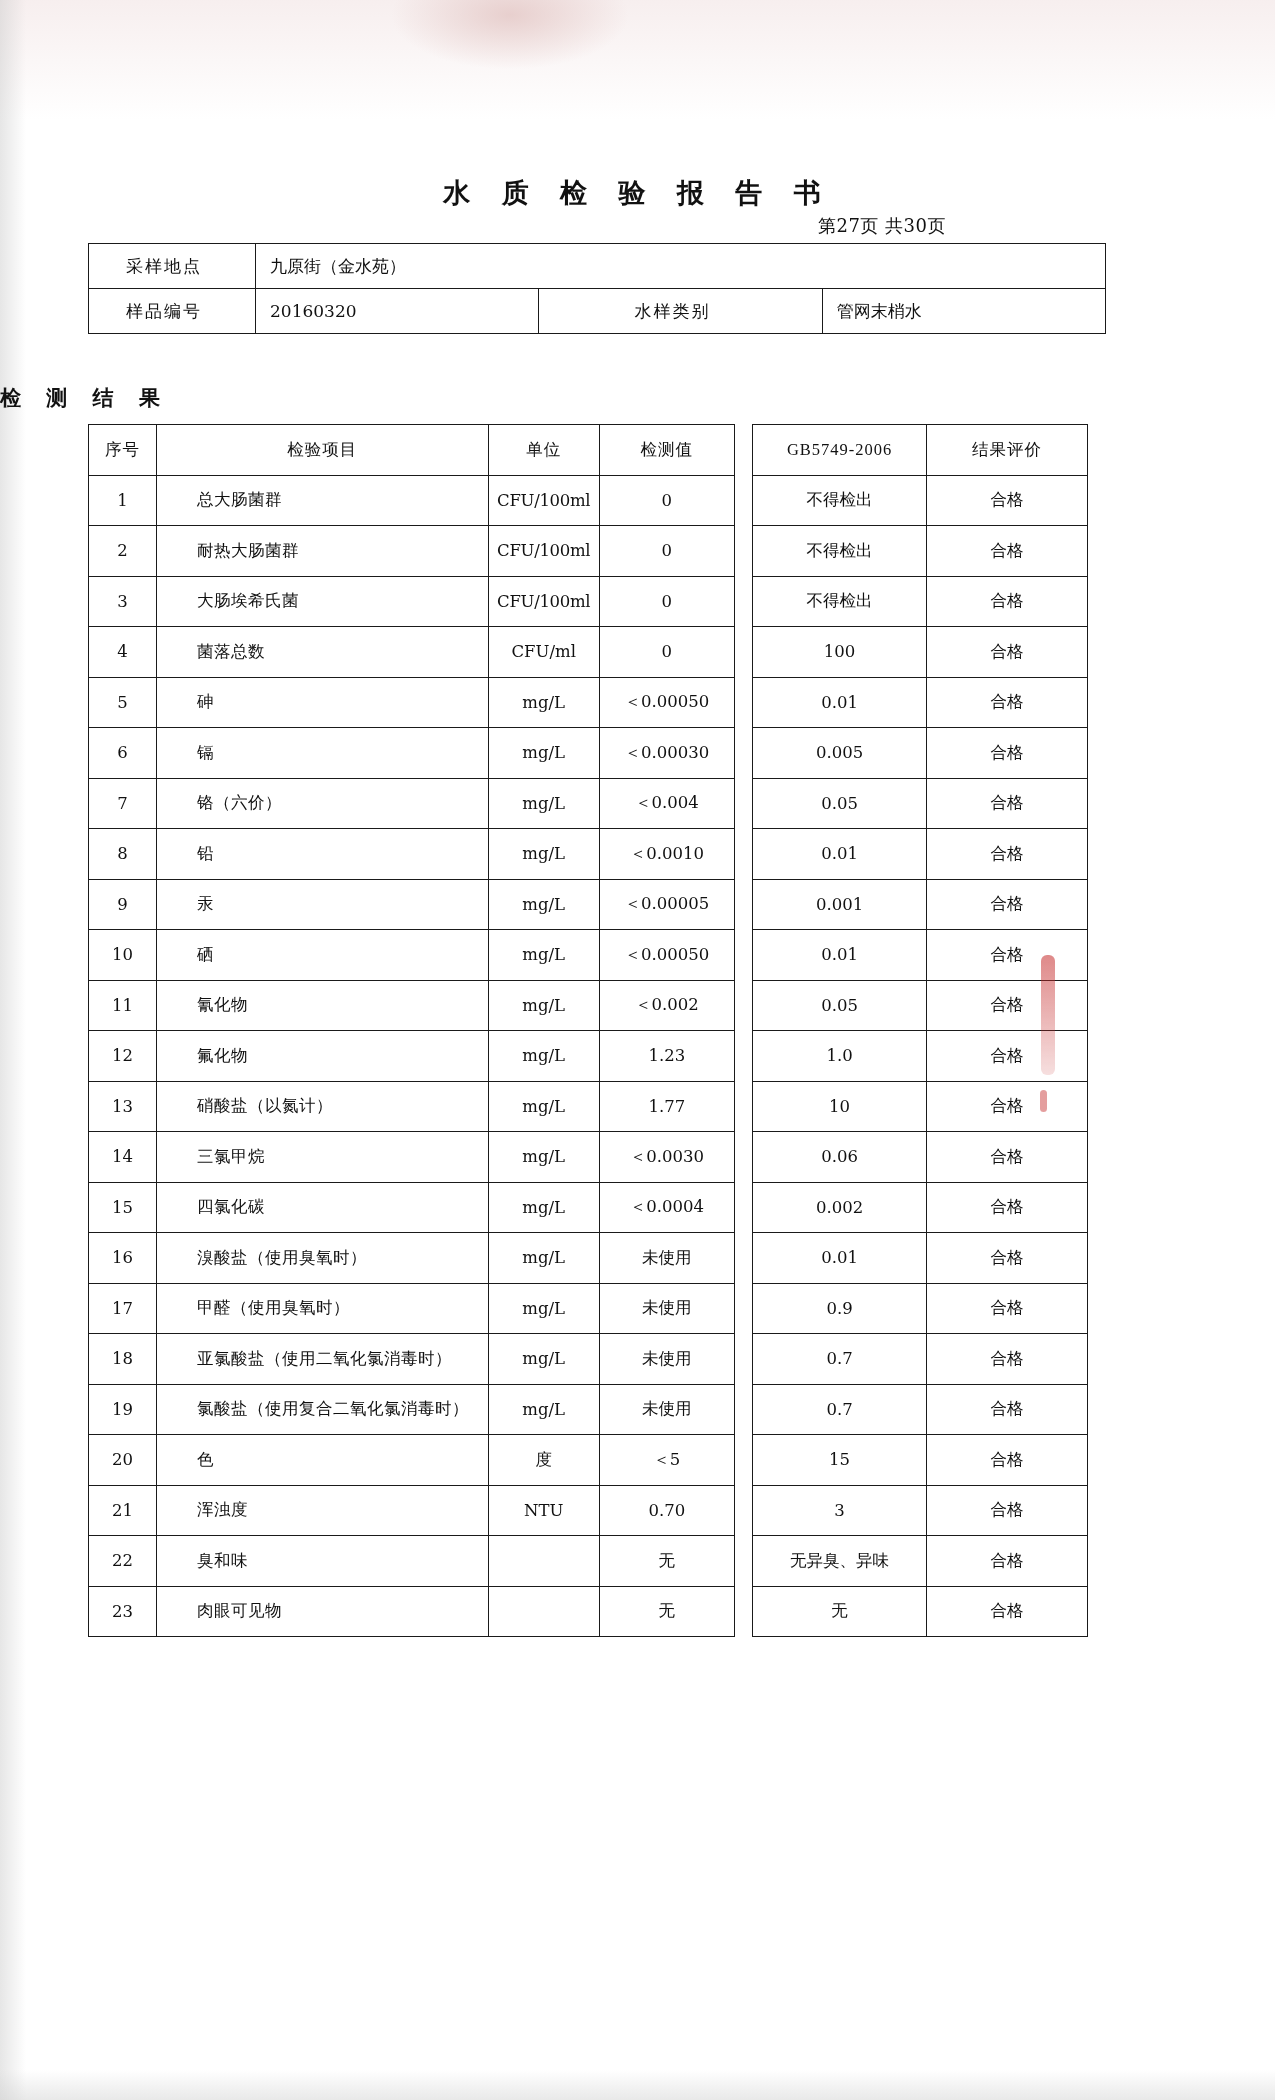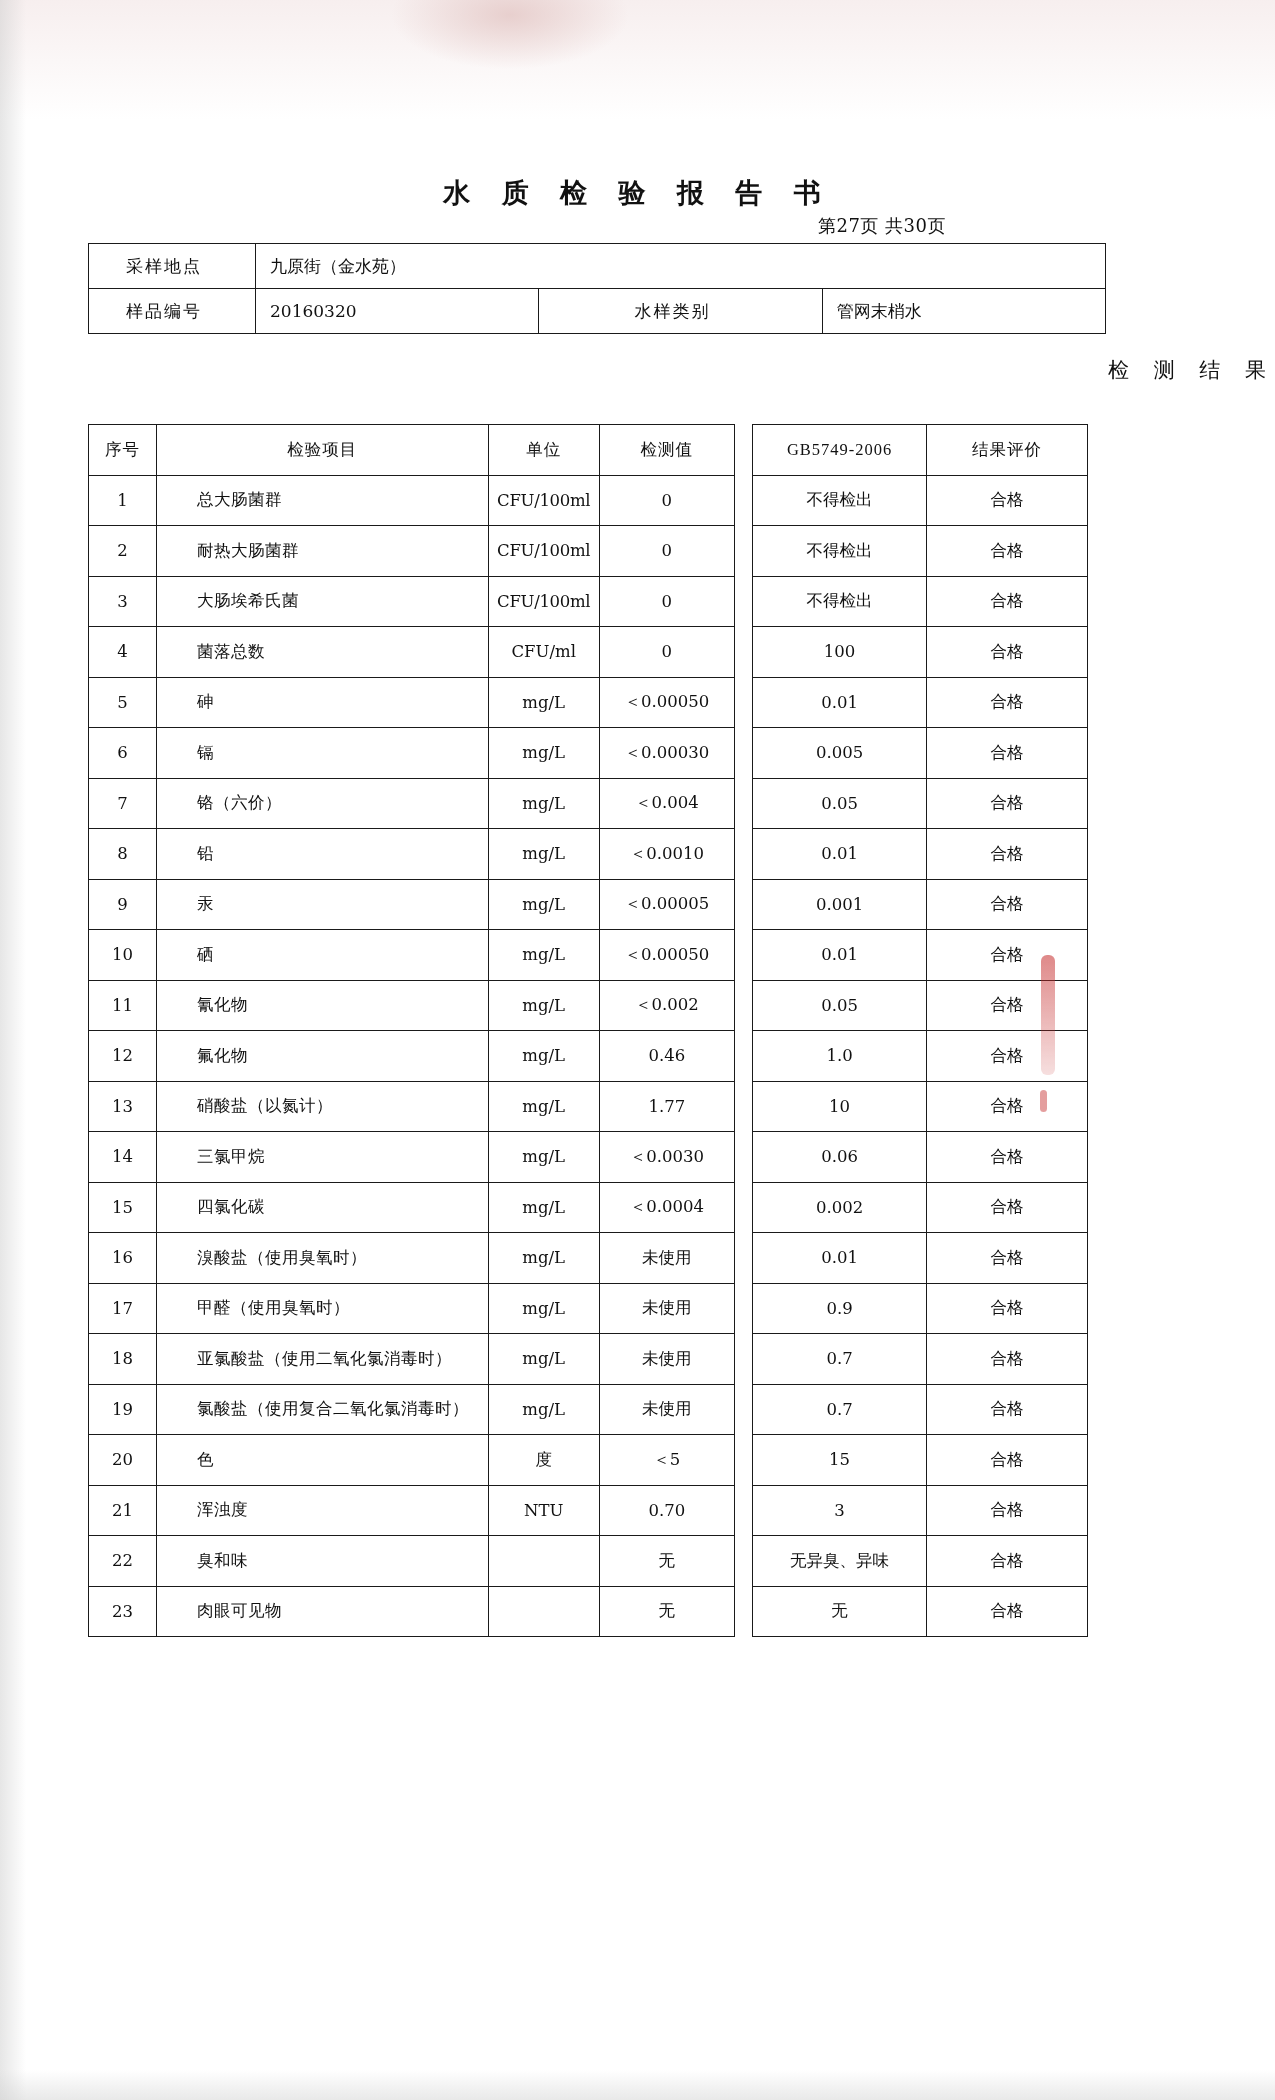--- a/index.html
+++ b/index.html
@@ -70,26 +70,26 @@
     vertical-align: middle;
   }
   .info-table td.lbl {
     text-align: center;
     padding-left: 0;
     letter-spacing: 2px;
   }
   .section-title {
     position: absolute;
     left: 0;
-    top: 356px;
+    top: 384px;
     width: 1275px;
-    text-align: right;
+    text-align: left;
     font-size: 21px;
     letter-spacing: 9px;
-    font-weight: normal;
+    font-weight: bold;
   }
   
   .results {
     position: absolute;
     left: 88px;
     top: 424px;
     width: 1000px;
     border-collapse: collapse;
     table-layout: fixed;
   }
@@ -303,21 +303,21 @@
           <td class="col-unit">mg/L</td>
           <td class="col-val">＜0.002</td>
           <td class="col-gap spacer-cell"></td>
           <td class="col-std">0.05</td>
           <td class="col-eval">合格</td>
         </tr>
         <tr>
           <td class="col-no">12</td>
           <td class="col-item item">氟化物</td>
           <td class="col-unit">mg/L</td>
-          <td class="col-val">0.46</td>
+          <td class="col-val">1.23</td>
           <td class="col-gap spacer-cell"></td>
           <td class="col-std">1.0</td>
           <td class="col-eval">合格</td>
         </tr>
         <tr>
           <td class="col-no">13</td>
           <td class="col-item item">硝酸盐（以氮计）</td>
           <td class="col-unit">mg/L</td>
           <td class="col-val">1.77</td>
           <td class="col-gap spacer-cell"></td>

